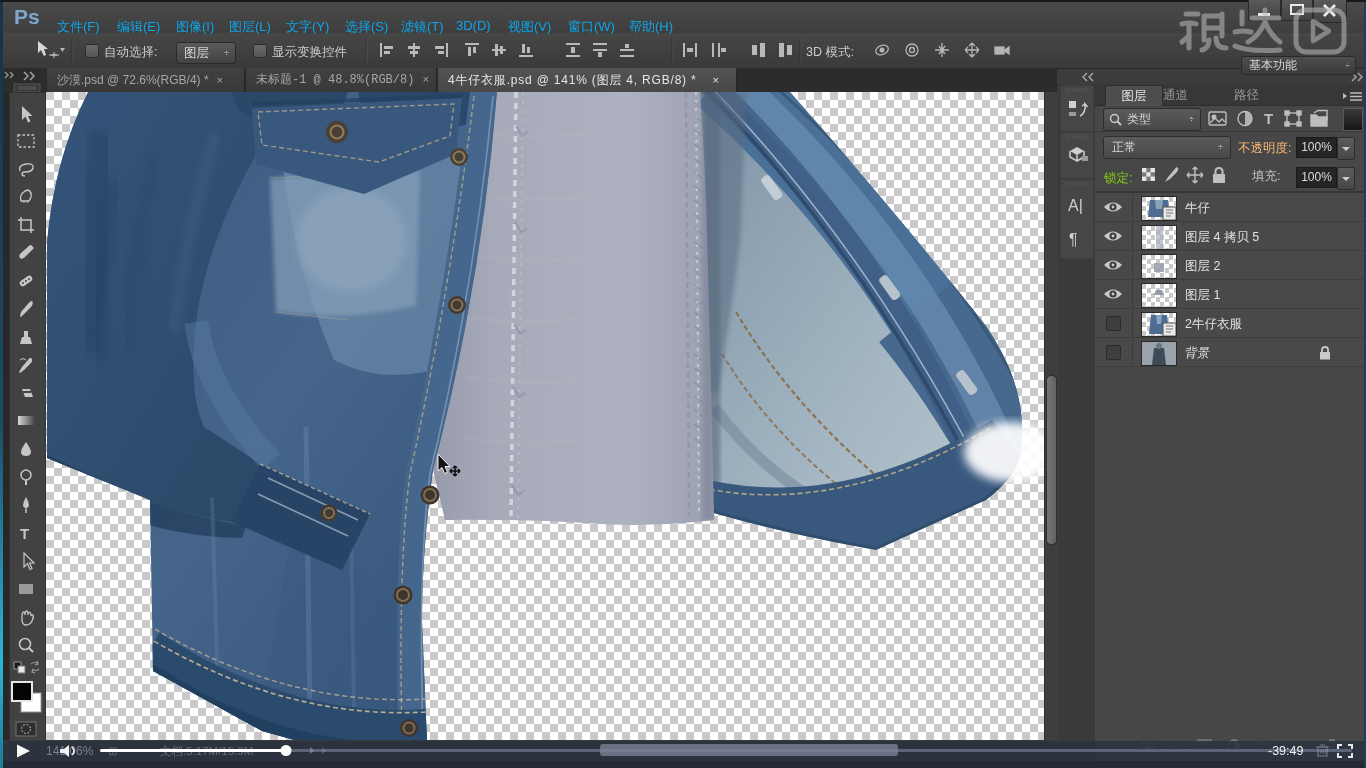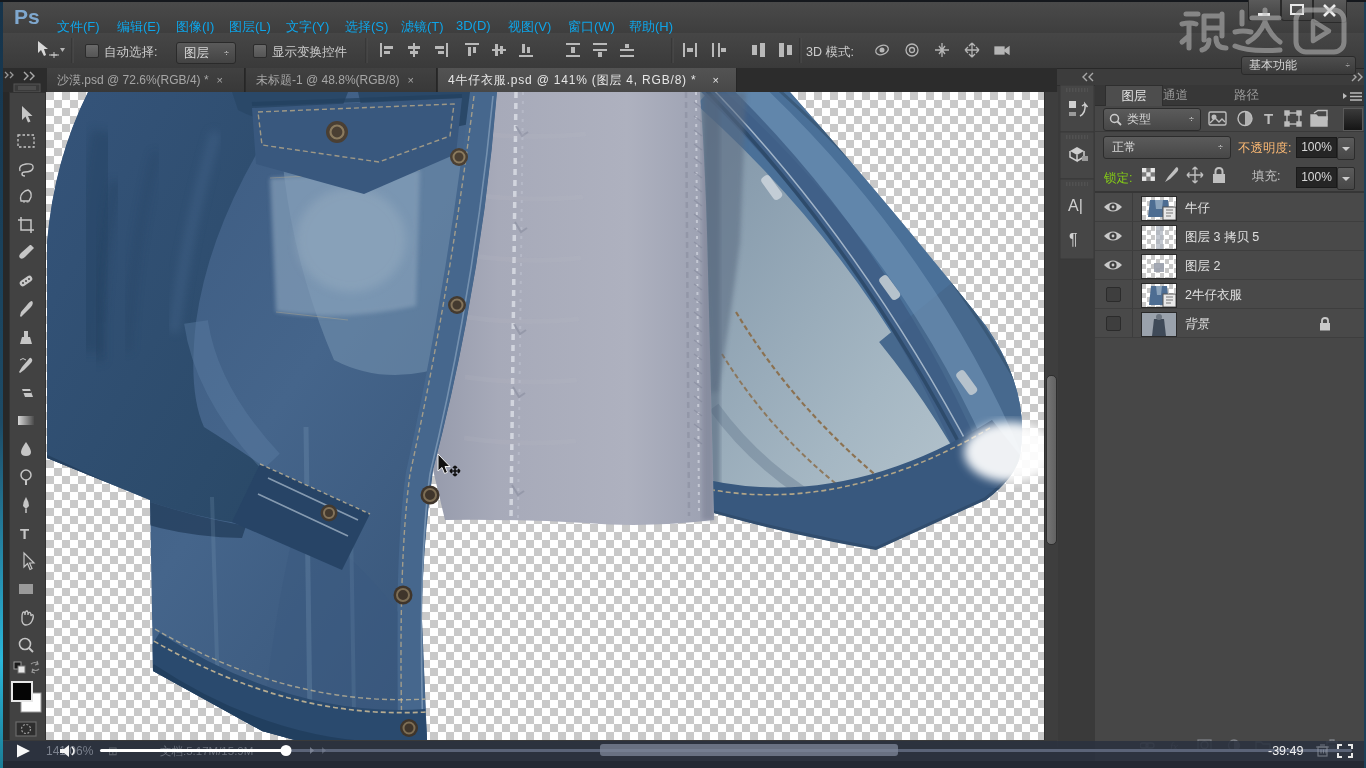--- a/index.html
+++ b/index.html
@@ -184,21 +184,21 @@
   <div class="abs" id="tabbar"></div>
   <svg class="abs" style="left:0;top:68px;z-index:6" width="46" height="24">
     <path d="M24 4 l4 4 -4 4 M30 4 l4 4 -4 4" stroke="#aaa" stroke-width="1.4" fill="none"></path>
     <rect x="14" y="16" width="26" height="8" fill="#3a3a3a" stroke="#555" stroke-width="1"></rect>
     <g stroke="#606060">
         <line x1="18" y1="19" x2="36" y2="19"></line>
         <line x1="18" y1="21" x2="36" y2="21"></line>
       </g>
   </svg>
   <div class="dtab" style="left:47px;width:198px;background:linear-gradient(#414141,#383838);border-right:1px solid #262626;color:#a6a6a6;"><span style="margin-left:10px">沙漠.psd @ 72.6%(RGB/4) *</span><span class="x">×</span></div>
-  <div class="dtab" style="left:246px;width:191px;background:linear-gradient(#414141,#383838);border-right:1px solid #262626;color:#a6a6a6;"><span style="margin-left:10px">未标题-1 @ 48.8%(RGB/8)</span><span class="x">×</span></div>
+  <div class="dtab" style="left:246px;width:191px;background:linear-gradient(#414141,#383838);border-right:1px solid #262626;color:#a6a6a6;font-family:Liberation Mono, monospace;"><span style="margin-left:10px">未标题-1 @ 48.8%(RGB/8)</span><span class="x">×</span></div>
   <div class="dtab" style="left:438px;width:299px;background:linear-gradient(#535353,#484848);border-right:1px solid #262626;color:#e6e6e6;"><span style="margin-left:10px;letter-spacing:0.8px">4牛仔衣服.psd @ 141% (图层 4, RGB/8) *</span><span class="x" style="margin-left:16px">×</span></div>
   <div class="abs" id="toolbar"></div>
   <svg class="abs" style="left:9px;top:92px;z-index:6" width="35" height="650">
     <g fill="#c6c6c6" stroke="none">
       <path d="M13 14 l0 14 3.5-3.5 2.5 6 2.5-1 -2.5-5.5 4.5 0 Z"></path>
       <g transform="translate(9,43)" fill="none" stroke="#c6c6c6" stroke-width="1.3" stroke-dasharray="2.5 2">
           <rect x="0" y="0" width="16" height="12"></rect>
         </g>
       <g transform="translate(9,69)" fill="none" stroke="#c6c6c6" stroke-width="1.4">
           <path d="M2 10 Q0 4 8 3 Q16 2 15 7 Q14 11 7 11 Q4 11 4 13 Q4 15 7 15"></path>
@@ -590,34 +590,47 @@
           <div class="eyec"><svg width="37" height="28">
               <g transform="translate(9,7)">
                 <path d="M0 7 Q9 -2 18 7 Q9 16 0 7 Z" fill="#c9c9c9"></path>
                 <circle cx="9" cy="7" r="3.6" fill="#3e3e3e"></circle>
                 <circle cx="9" cy="7" r="1.4" fill="#c9c9c9"></circle>
               </g>
             </svg></div>
         <div class="thumb"><svg width="34" height="23">
               <rect x="14" y="0" width="7" height="23" fill="#aab0bc" opacity="0.7"></rect>
             </svg></div>
-        <div class="nm">图层 3 拷贝 5</div>
+        <div class="nm">图层 4 拷贝 5</div>
         </div>
       <div class="lrow">
           <div class="eyec"><svg width="37" height="28">
               <g transform="translate(9,7)">
                 <path d="M0 7 Q9 -2 18 7 Q9 16 0 7 Z" fill="#c9c9c9"></path>
                 <circle cx="9" cy="7" r="3.6" fill="#3e3e3e"></circle>
                 <circle cx="9" cy="7" r="1.4" fill="#c9c9c9"></circle>
               </g>
             </svg></div>
         <div class="thumb"><svg width="34" height="23">
               <rect x="12" y="8" width="10" height="9" fill="#9aa0ac" opacity="0.9"></rect>
             </svg></div>
         <div class="nm">图层 2</div>
+        </div>
+      <div class="lrow">
+          <div class="eyec"><svg width="37" height="28">
+              <g transform="translate(9,7)">
+                <path d="M0 7 Q9 -2 18 7 Q9 16 0 7 Z" fill="#c9c9c9"></path>
+                <circle cx="9" cy="7" r="3.6" fill="#3e3e3e"></circle>
+                <circle cx="9" cy="7" r="1.4" fill="#c9c9c9"></circle>
+              </g>
+            </svg></div>
+        <div class="thumb"><svg width="34" height="23">
+              <path d="M14 6 l6 0 2 5 -10 0 Z" fill="#8a93a2" opacity="0.9"></path>
+            </svg></div>
+        <div class="nm">图层 1</div>
         </div>
       <div class="lrow">
           <div class="eyec">
             <div class="ebox"></div>
           </div>
         <div class="thumb"><svg width="34" height="23">
               <path d="M9,2 L25,2 L27,21 L7,21 Z" fill="#4d6d92"></path>
               <path d="M14,2 L20,2 L19,11 L15,11 Z" fill="#8ba3bb"></path>
               <rect x="21" y="10" width="13" height="13" fill="#e8e8e8" stroke="#555"></rect>
               <path d="M24,13 l7 0 m-7 3 l7 0 m-7 3 l5 0" stroke="#777" stroke-width="1"></path>

